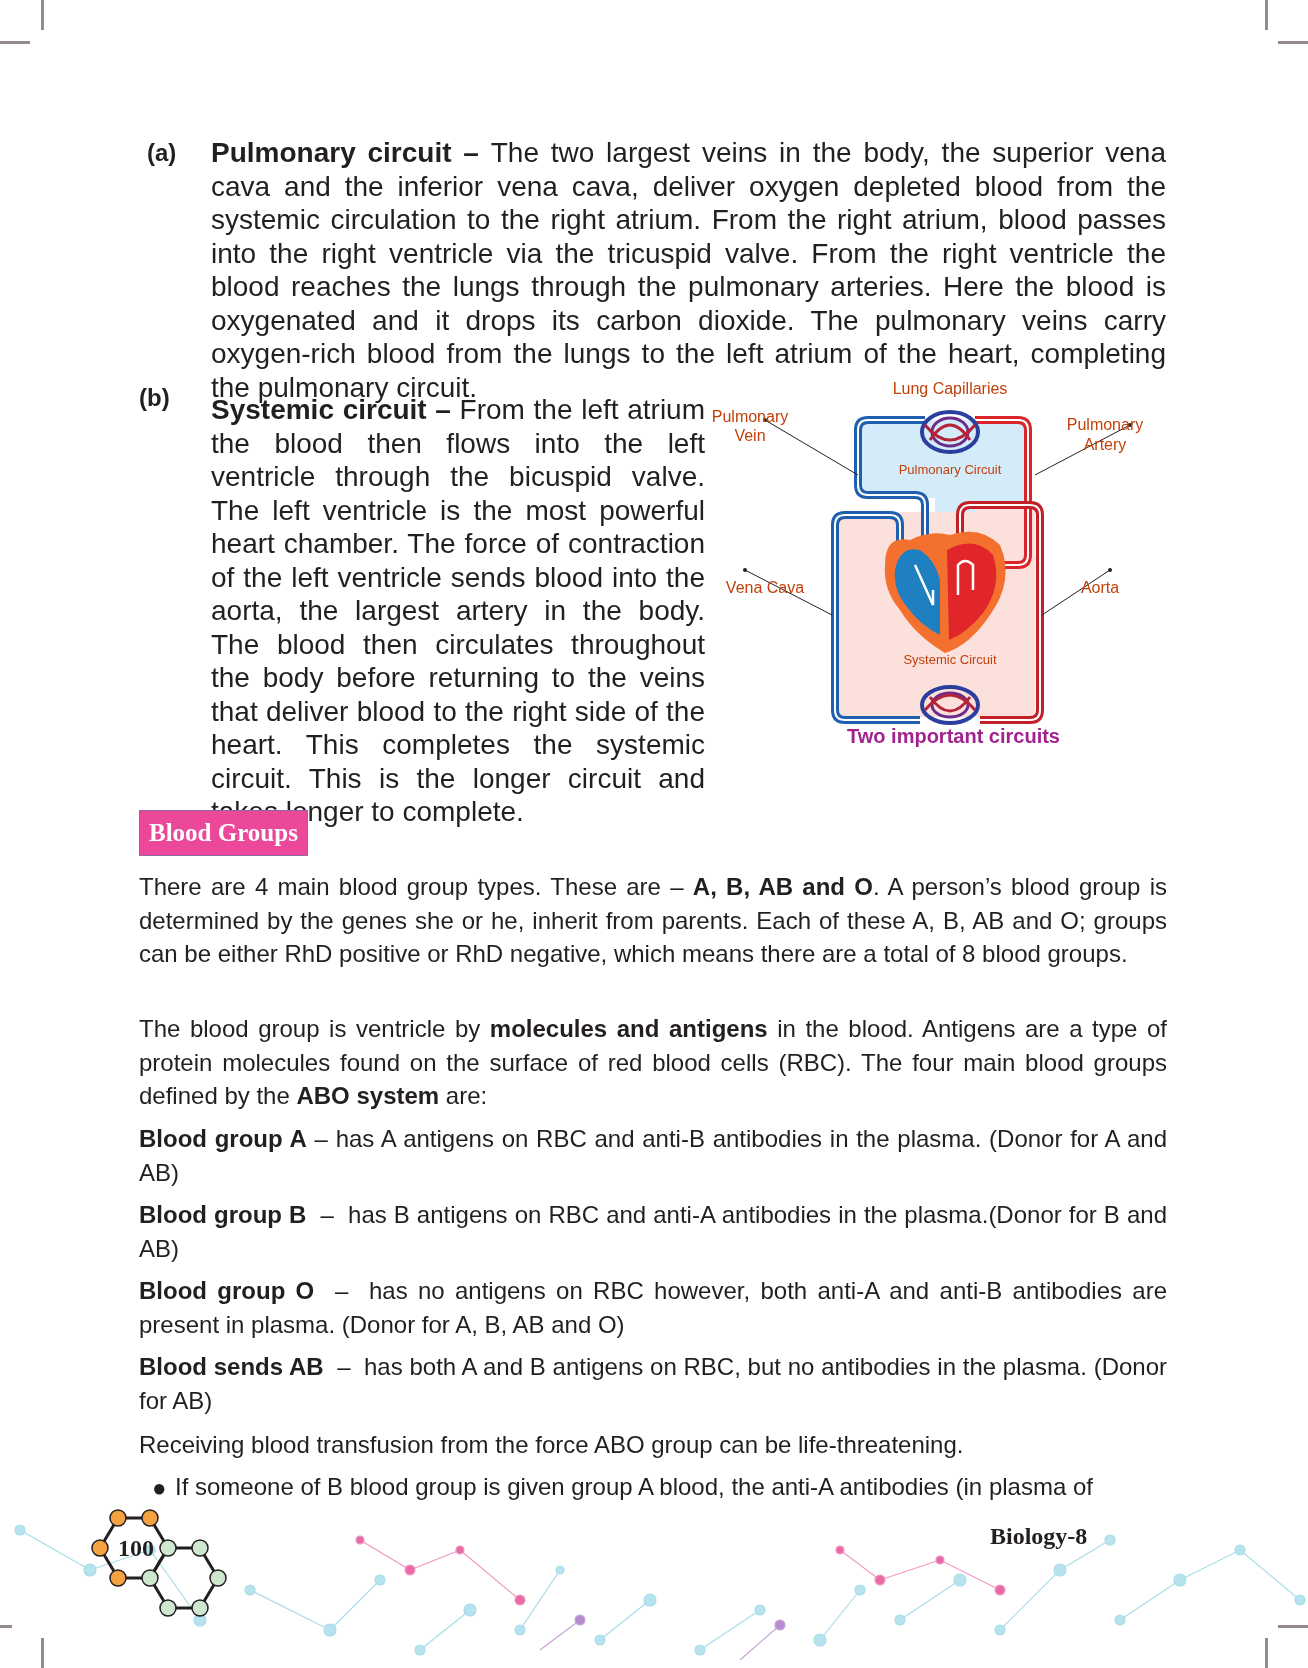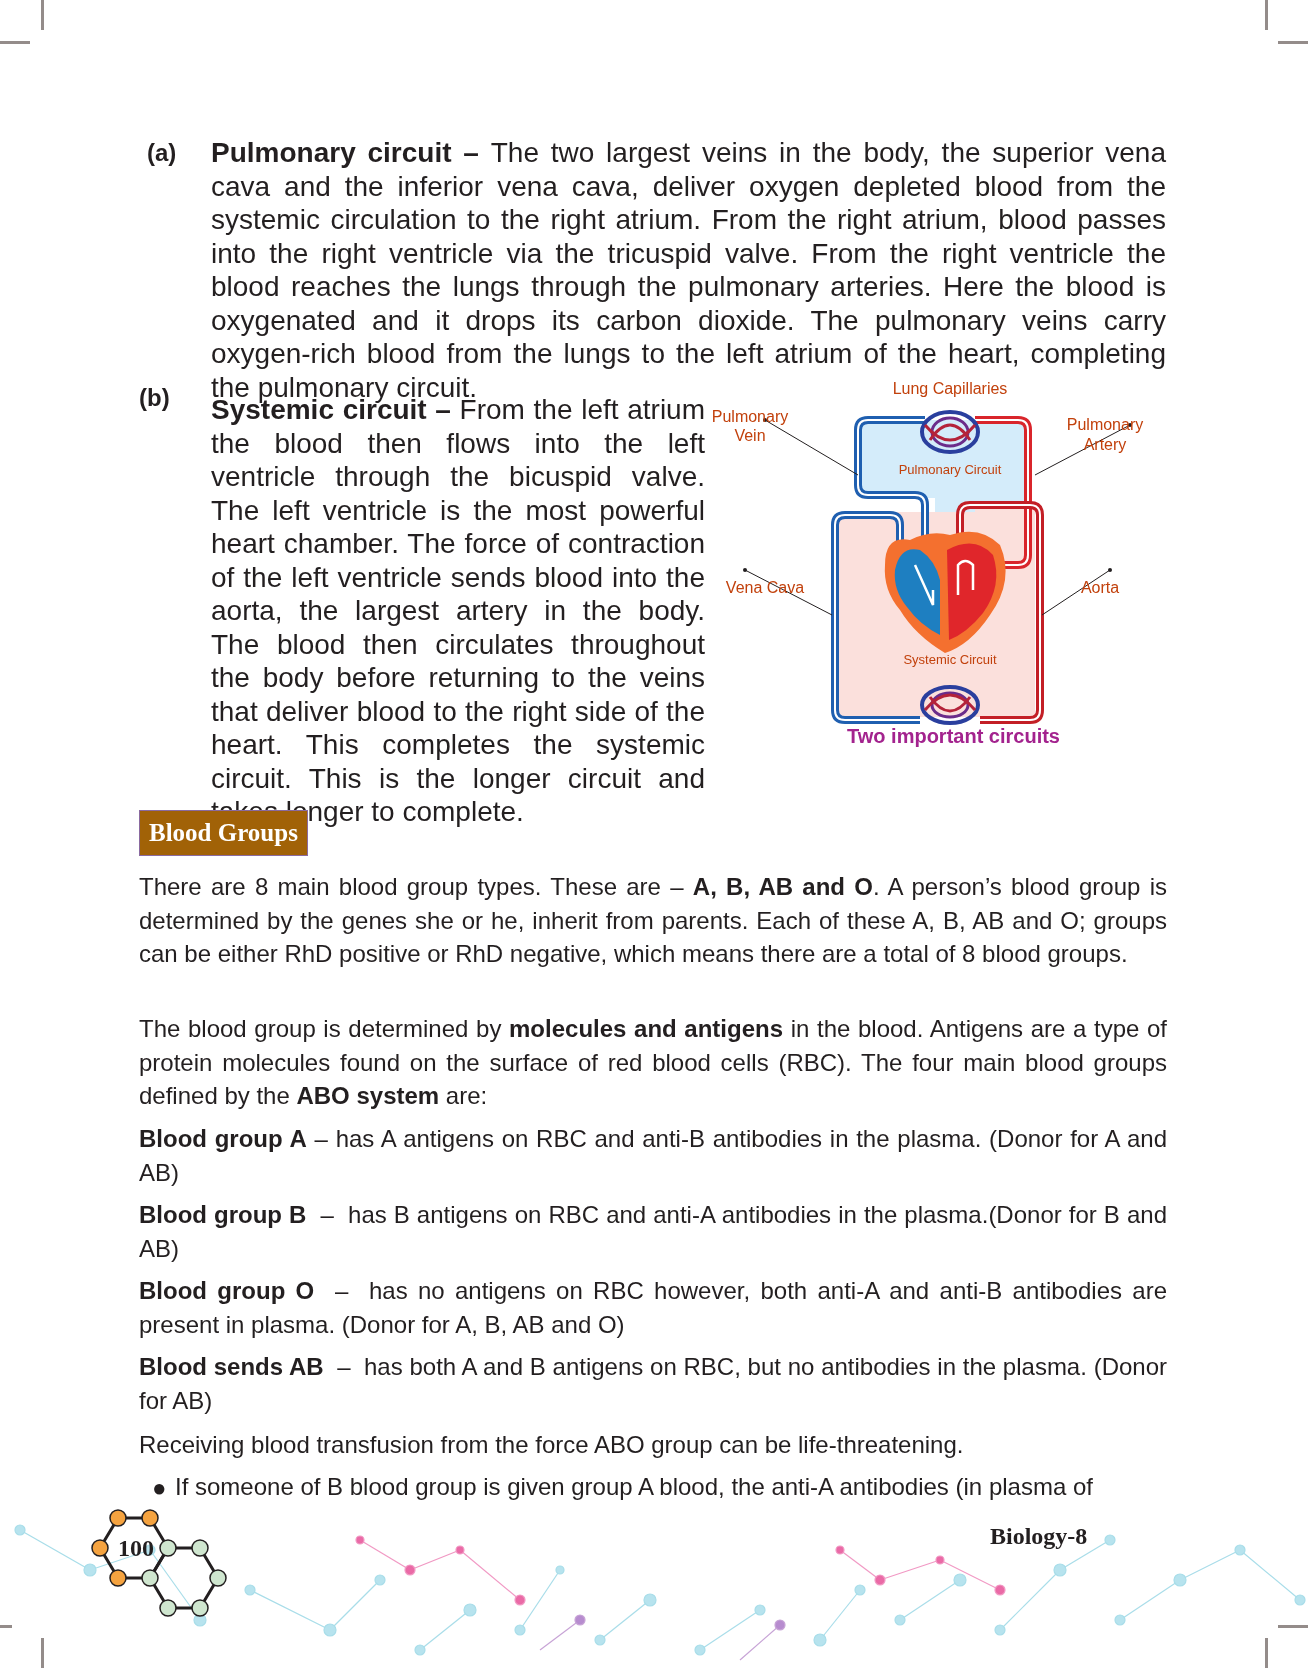--- a/index.html
+++ b/index.html
@@ -4,21 +4,21 @@
 <style>
   html, body { margin:0; padding:0; }
   body { width:1308px; height:1668px; background:#ffffff; position:relative; overflow:hidden;
          font-family:"Liberation Sans", "DejaVu Sans", sans-serif; color:#231f20; }
   .crop { position:absolute; background:#948c8a; }
   .txt { font-size:24px; line-height:33.5px; }
   .para { position:absolute; left:139px; width:1028px; text-align:justify; }
   b { font-weight:bold; }
   .item-label { position:absolute; font-weight:bold; font-size:24px; line-height:33.5px; }
   .item-body { position:absolute; text-align:justify; font-size:28px; line-height:33.5px; }
-  .heading { position:absolute; left:139px; top:810px; height:44px; background:#a16207;
+  .heading { position:absolute; left:139px; top:810px; height:44px; background:#ec4899;
              color:#fff; font-family:"Liberation Serif", "DejaVu Serif", serif; font-weight:bold;
              font-size:25px; line-height:44px; padding:0 9px; border:1px solid #8a6aa0; }
   .diagram { position:absolute; left:735px; top:385px; width:420px; height:370px; }
   .dlabel { position:absolute; font-size:16px; line-height:20px; color:#c2410c; text-align:center; }
   .caption { position:absolute; left:800px; top:725px; width:260px; text-align:right;
              font-weight:bold; font-size:20px; color:#a3238e; }
   .bullet { position:absolute; left:152px; top:1474px; font-size:24px; }
   .footer-page { position:absolute; left:118px; top:1535px; font-family:"Liberation Serif", "DejaVu Serif", serif;
                  font-weight:bold; font-size:24px;text-align:center; }
   .footer-book { position:absolute; left:990px; top:1523px; font-family:"Liberation Serif", "DejaVu Serif", serif;
@@ -102,25 +102,25 @@
   <div class="dlabel" style="left:135px;top:75px;width:160px;font-size:13px;">Pulmonary Circuit</div>
   <div class="dlabel" style="left:-20px;top:193px;width:100px;">Vena Cava</div>
   <div class="dlabel" style="left:310px;top:193px;width:110px;">Aorta</div>
   <div class="dlabel" style="left:135px;top:265px;width:160px;font-size:13px;">Systemic Circuit</div>
 </div>
 <div class="caption">Two important circuits</div>
 
 <div class="heading">Blood Groups</div>
 
 <div class="para txt" style="top:870px;">
-  <span>There are 8 main blood group types. These are  – </span><b>A, B, AB and O</b><span>. A person’s  blood group is determined by the genes she or he, inherit from  parents. Each of these A, B, AB and O; groups can be either RhD positive or RhD negative, which means there are a  total of  8 blood groups.</span>
+  <span>There are 4 main blood group types. These are  – </span><b>A, B, AB and O</b><span>. A person’s  blood group is determined by the genes she or he, inherit from  parents. Each of these A, B, AB and O; groups can be either RhD positive or RhD negative, which means there are a  total of  8 blood groups.</span>
 </div>
 
 <div class="para txt" style="top:1012px;">
-  <span>The  blood group is determined by </span><b>molecules and antigens</b><span> in the blood. Antigens are a type of protein molecules found on the surface of red blood cells (RBC). The four main blood groups defined by the </span><b>ABO system</b><span> are:</span>
+  <span>The  blood group is ventricle by </span><b>molecules and antigens</b><span> in the blood. Antigens are a type of protein molecules found on the surface of red blood cells (RBC). The four main blood groups defined by the </span><b>ABO system</b><span> are:</span>
 </div>
 
 <div class="para txt" style="top:1122px;">
   <b>Blood group A</b><span> – </span><span>has A antigens on  RBC and anti-B antibodies in the plasma. (Donor for A and AB)</span>
 </div>
 <div class="para txt" style="top:1198px;">
   <b>Blood group B</b><span style="white-space:pre;">  –  </span><span>has B antigens on RBC and anti-A antibodies in the plasma.(Donor for B and AB)</span>
 </div>
 <div class="para txt" style="top:1274px;">
   <b>Blood group O</b><span style="white-space:pre;">  –  </span><span>has no antigens on RBC however, both anti-A and anti-B antibodies are present in plasma. (Donor for A, B, AB and O)</span>

